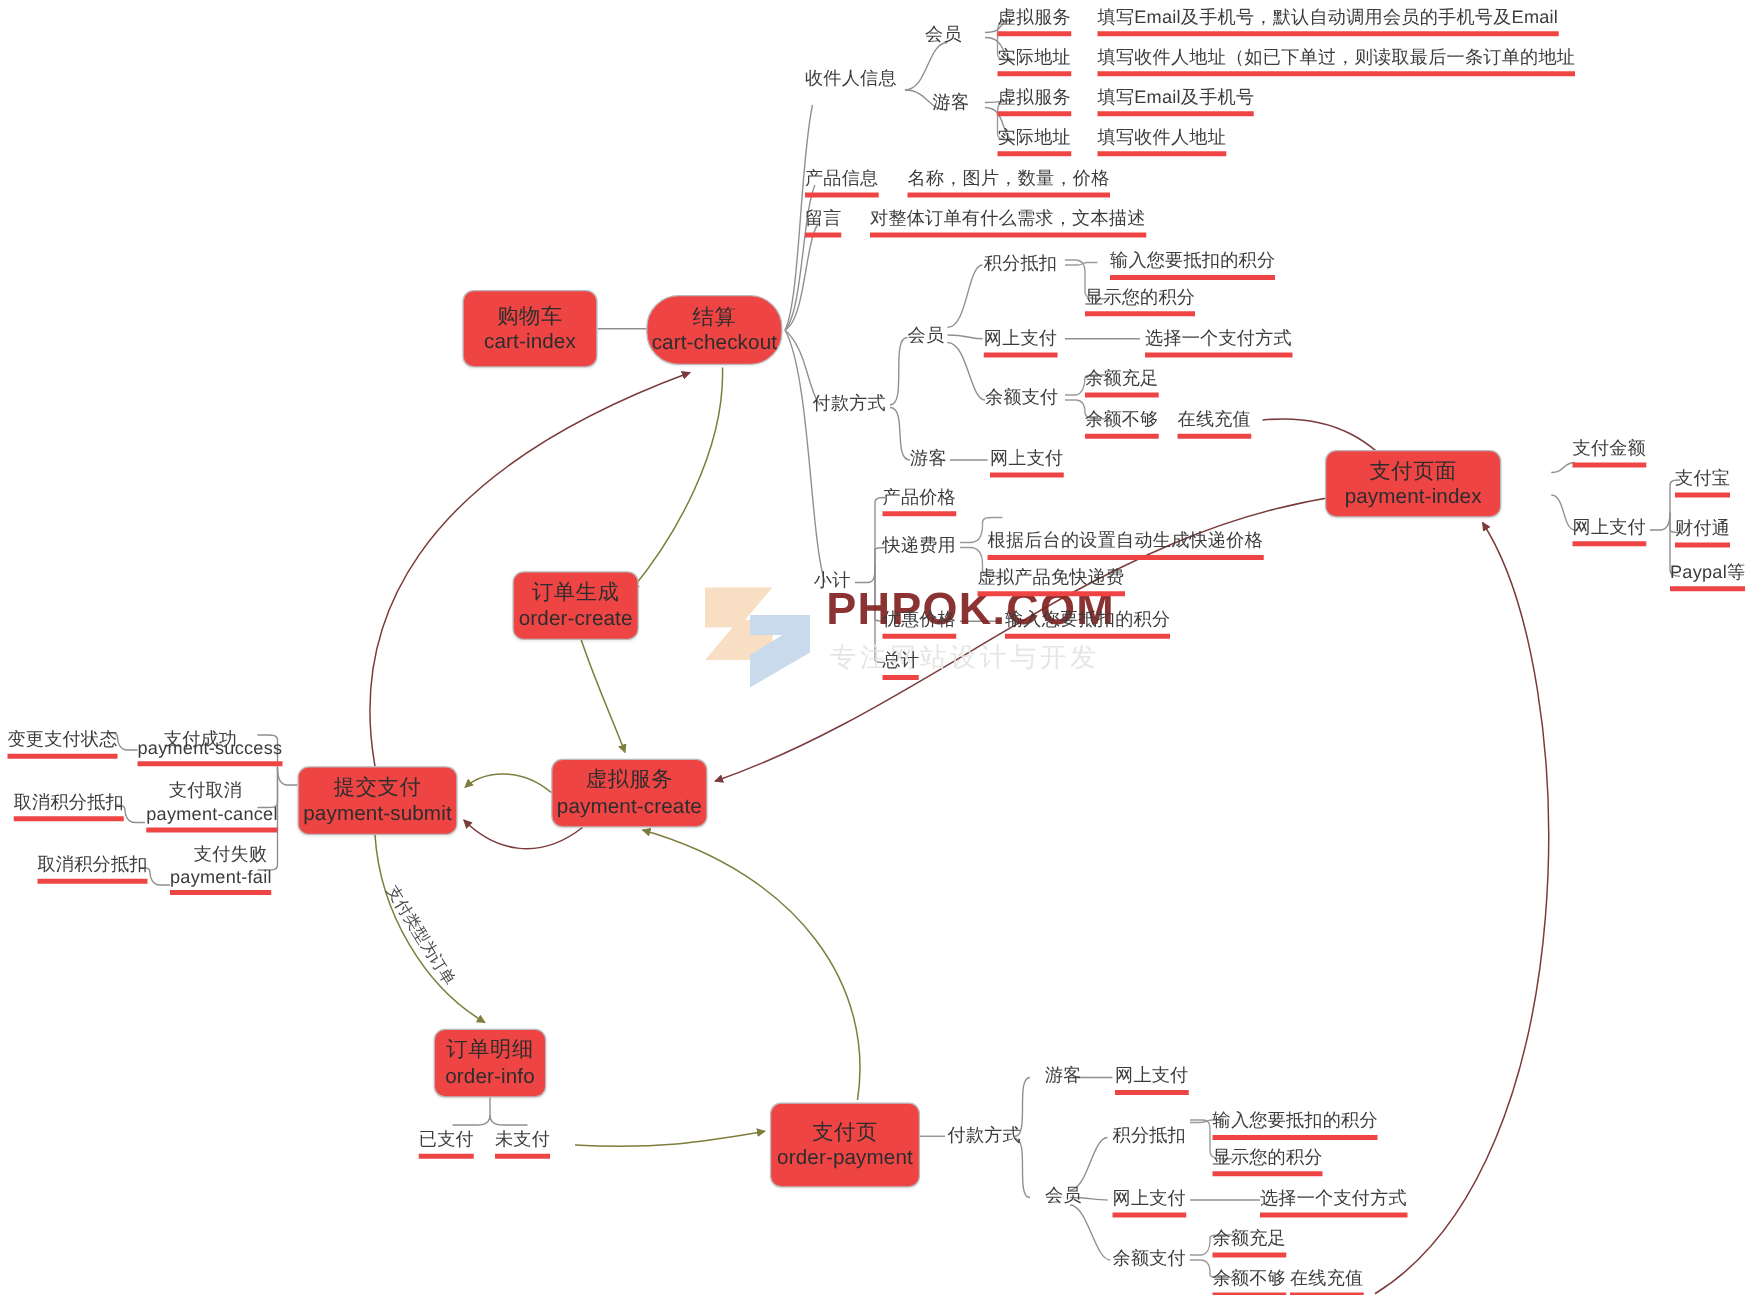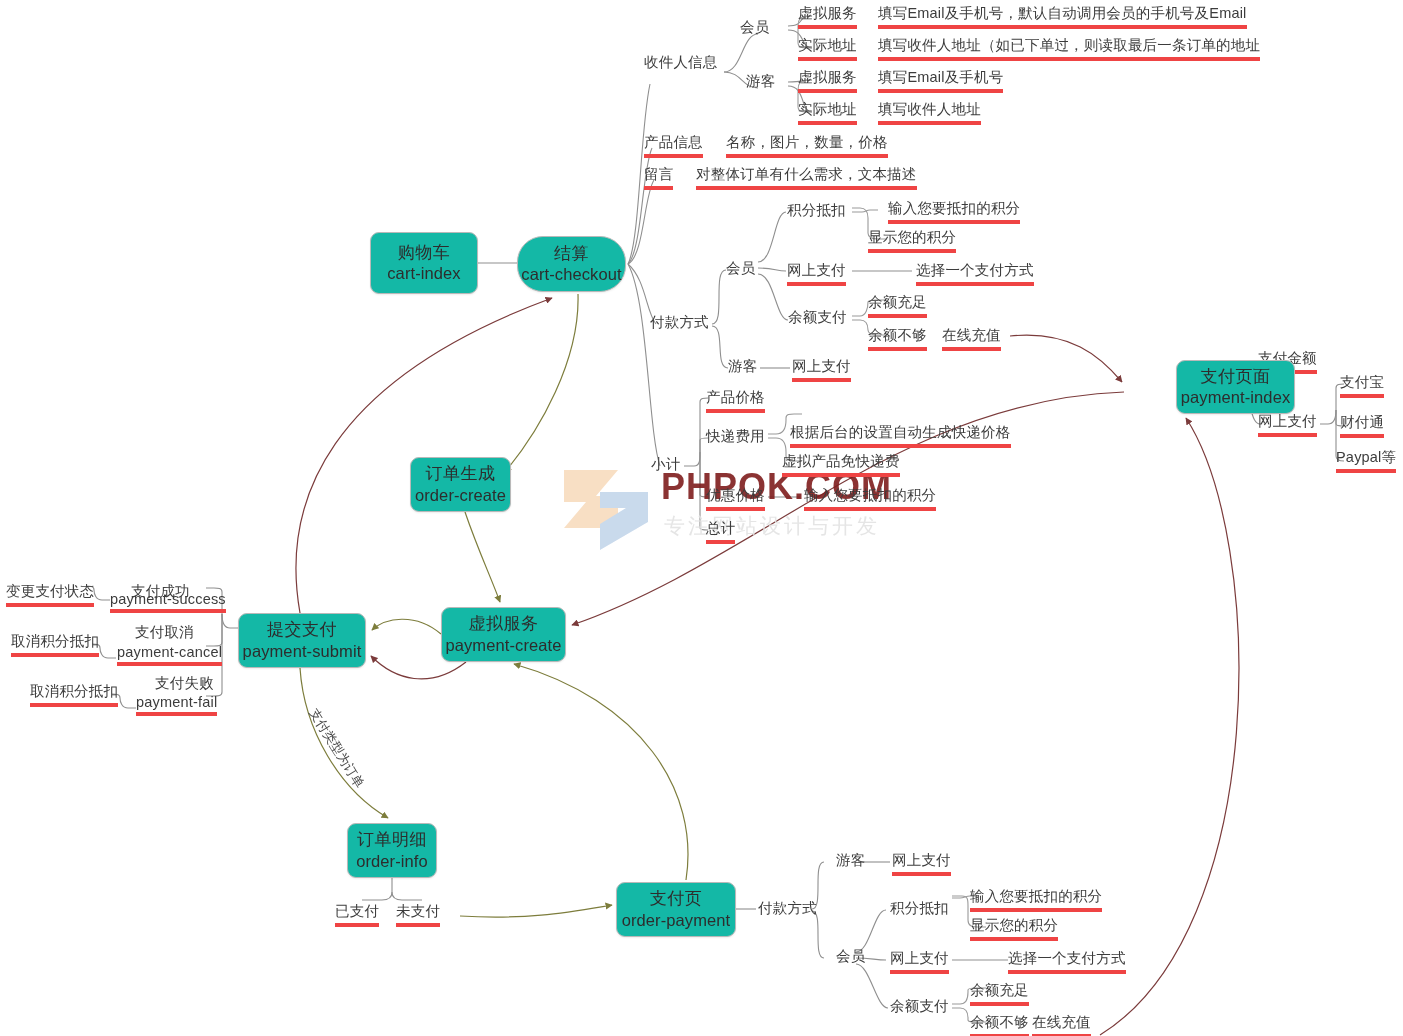--- a/index.html
+++ b/index.html
@@ -18,21 +18,21 @@
   svg.layer{
     position:absolute;
     left:0;top:0;
     width:1403px;height:1036px;
     pointer-events:none;
   }
   
   .node{
     position:absolute;
     box-sizing:border-box;
-    background:#14b8a6;
+    background:#ef4444;
     border:1px solid #b9b9b9;
     border-radius:9px;
     display:flex;
     flex-direction:column;
     align-items:center;
     justify-content:center;
     color:#2d2d2d;
     line-height:1.28;
     text-align:center;
     box-shadow:0 1px 2px rgba(0,0,0,.07);
@@ -223,21 +223,21 @@
   <div class="node" style="left:370px;top:232px;width:108px;height:62px;">
     <span class="cn">购物车</span>
     <span class="en">cart-index</span>
   </div>
 
   <div class="node" style="left:517px;top:236px;width:109px;height:56px;border-radius:26px;">
     <span class="cn">结算</span>
     <span class="en">cart-checkout</span>
   </div>
 
-  <div class="node" style="left:1176px;top:360px;width:119px;height:54px;">
+  <div class="node" style="left:1060px;top:360px;width:141px;height:54px;">
     <span class="cn">支付页面</span>
     <span class="en">payment-index</span>
   </div>
 
   <div class="node" style="left:410px;top:457px;width:101px;height:55px;">
     <span class="cn">订单生成</span>
     <span class="en">order-create</span>
   </div>
 
   <div class="node" style="left:238px;top:613px;width:128px;height:55px;">
@@ -248,21 +248,21 @@
   <div class="node" style="left:441px;top:607px;width:125px;height:55px;">
     <span class="cn">虚拟服务</span>
     <span class="en">payment-create</span>
   </div>
 
   <div class="node" style="left:347px;top:823px;width:90px;height:55px;">
     <span class="cn">订单明细</span>
     <span class="en">order-info</span>
   </div>
 
-  <div class="node" style="left:616px;top:882px;width:120px;height:55px;">
+  <div class="node" style="left:616px;top:882px;width:120px;height:68px;">
     <span class="cn">支付页</span>
     <span class="en">order-payment</span>
   </div>
 
   <div class="lbl plain" style="left:644px;top:53px;">收件人信息</div>
 
   <div class="lbl plain" style="left:740px;top:18px;">会员</div>
   <div class="lbl u" style="left:798px;top:4px;">虚拟服务</div>
   <div class="lbl u" style="left:878px;top:4px;">填写Email及手机号，默认自动调用会员的手机号及Email</div>
   <div class="lbl u" style="left:798px;top:36px;">实际地址</div>

